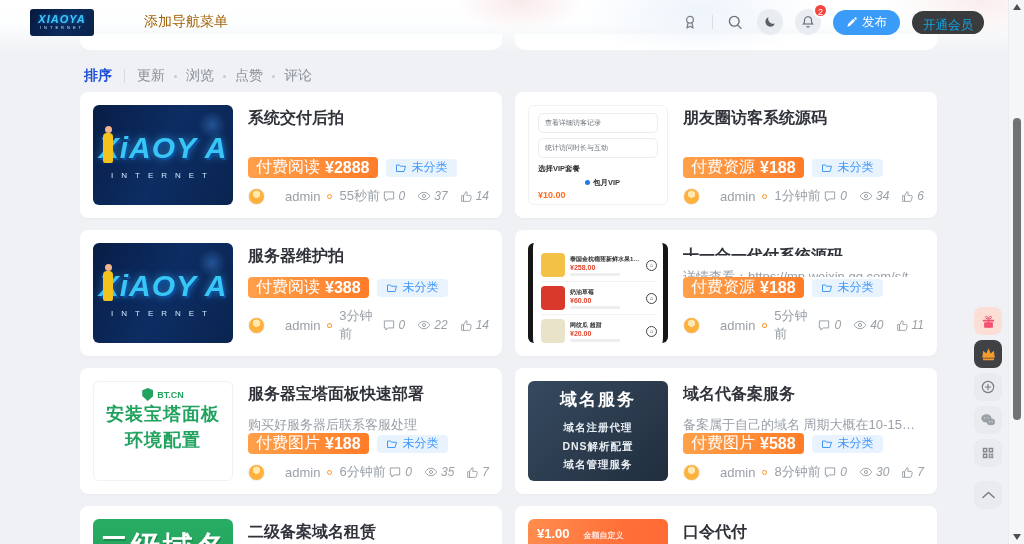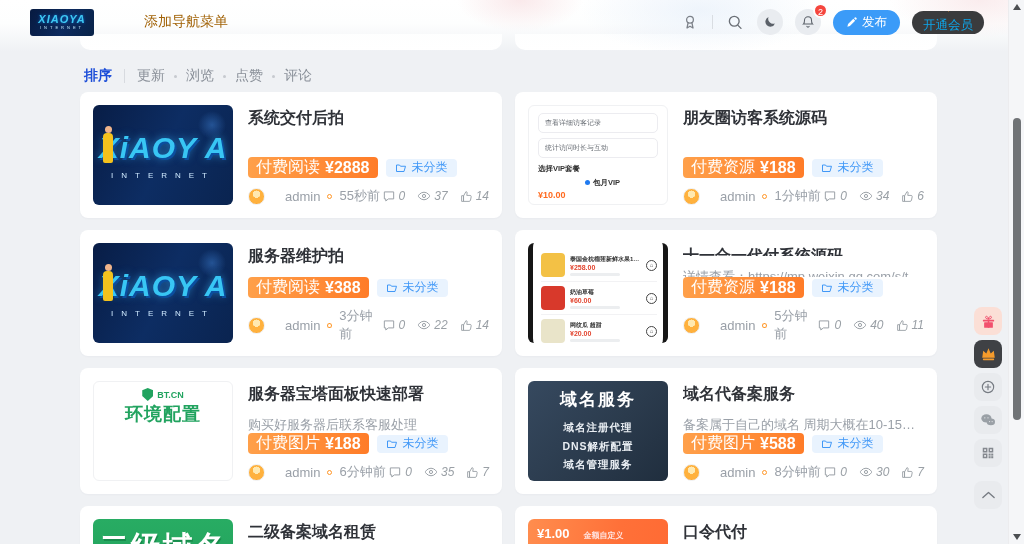--- a/index.html
+++ b/index.html
@@ -445,20 +445,21 @@
             <i>11</i>
           </span>
         </span>
       </div>
     </div>
   </article>
 
   <article class="card">
     <div class="thumb t-baota">
         <div class="brand"><span class="shield"></span>BT.CN</div>
+        <div class="line">安装宝塔面板</div>
         <div class="line">环境配置</div>
       </div>
     <div class="content">
       <h3 class="title">服务器宝塔面板快速部署</h3>
       <p class="desc">购买好服务器后联系客服处理</p>
       <div class="badges">
         <span class="badge-pay">
           <span>付费图片</span>
           <span class="price">¥188</span>
         </span>

